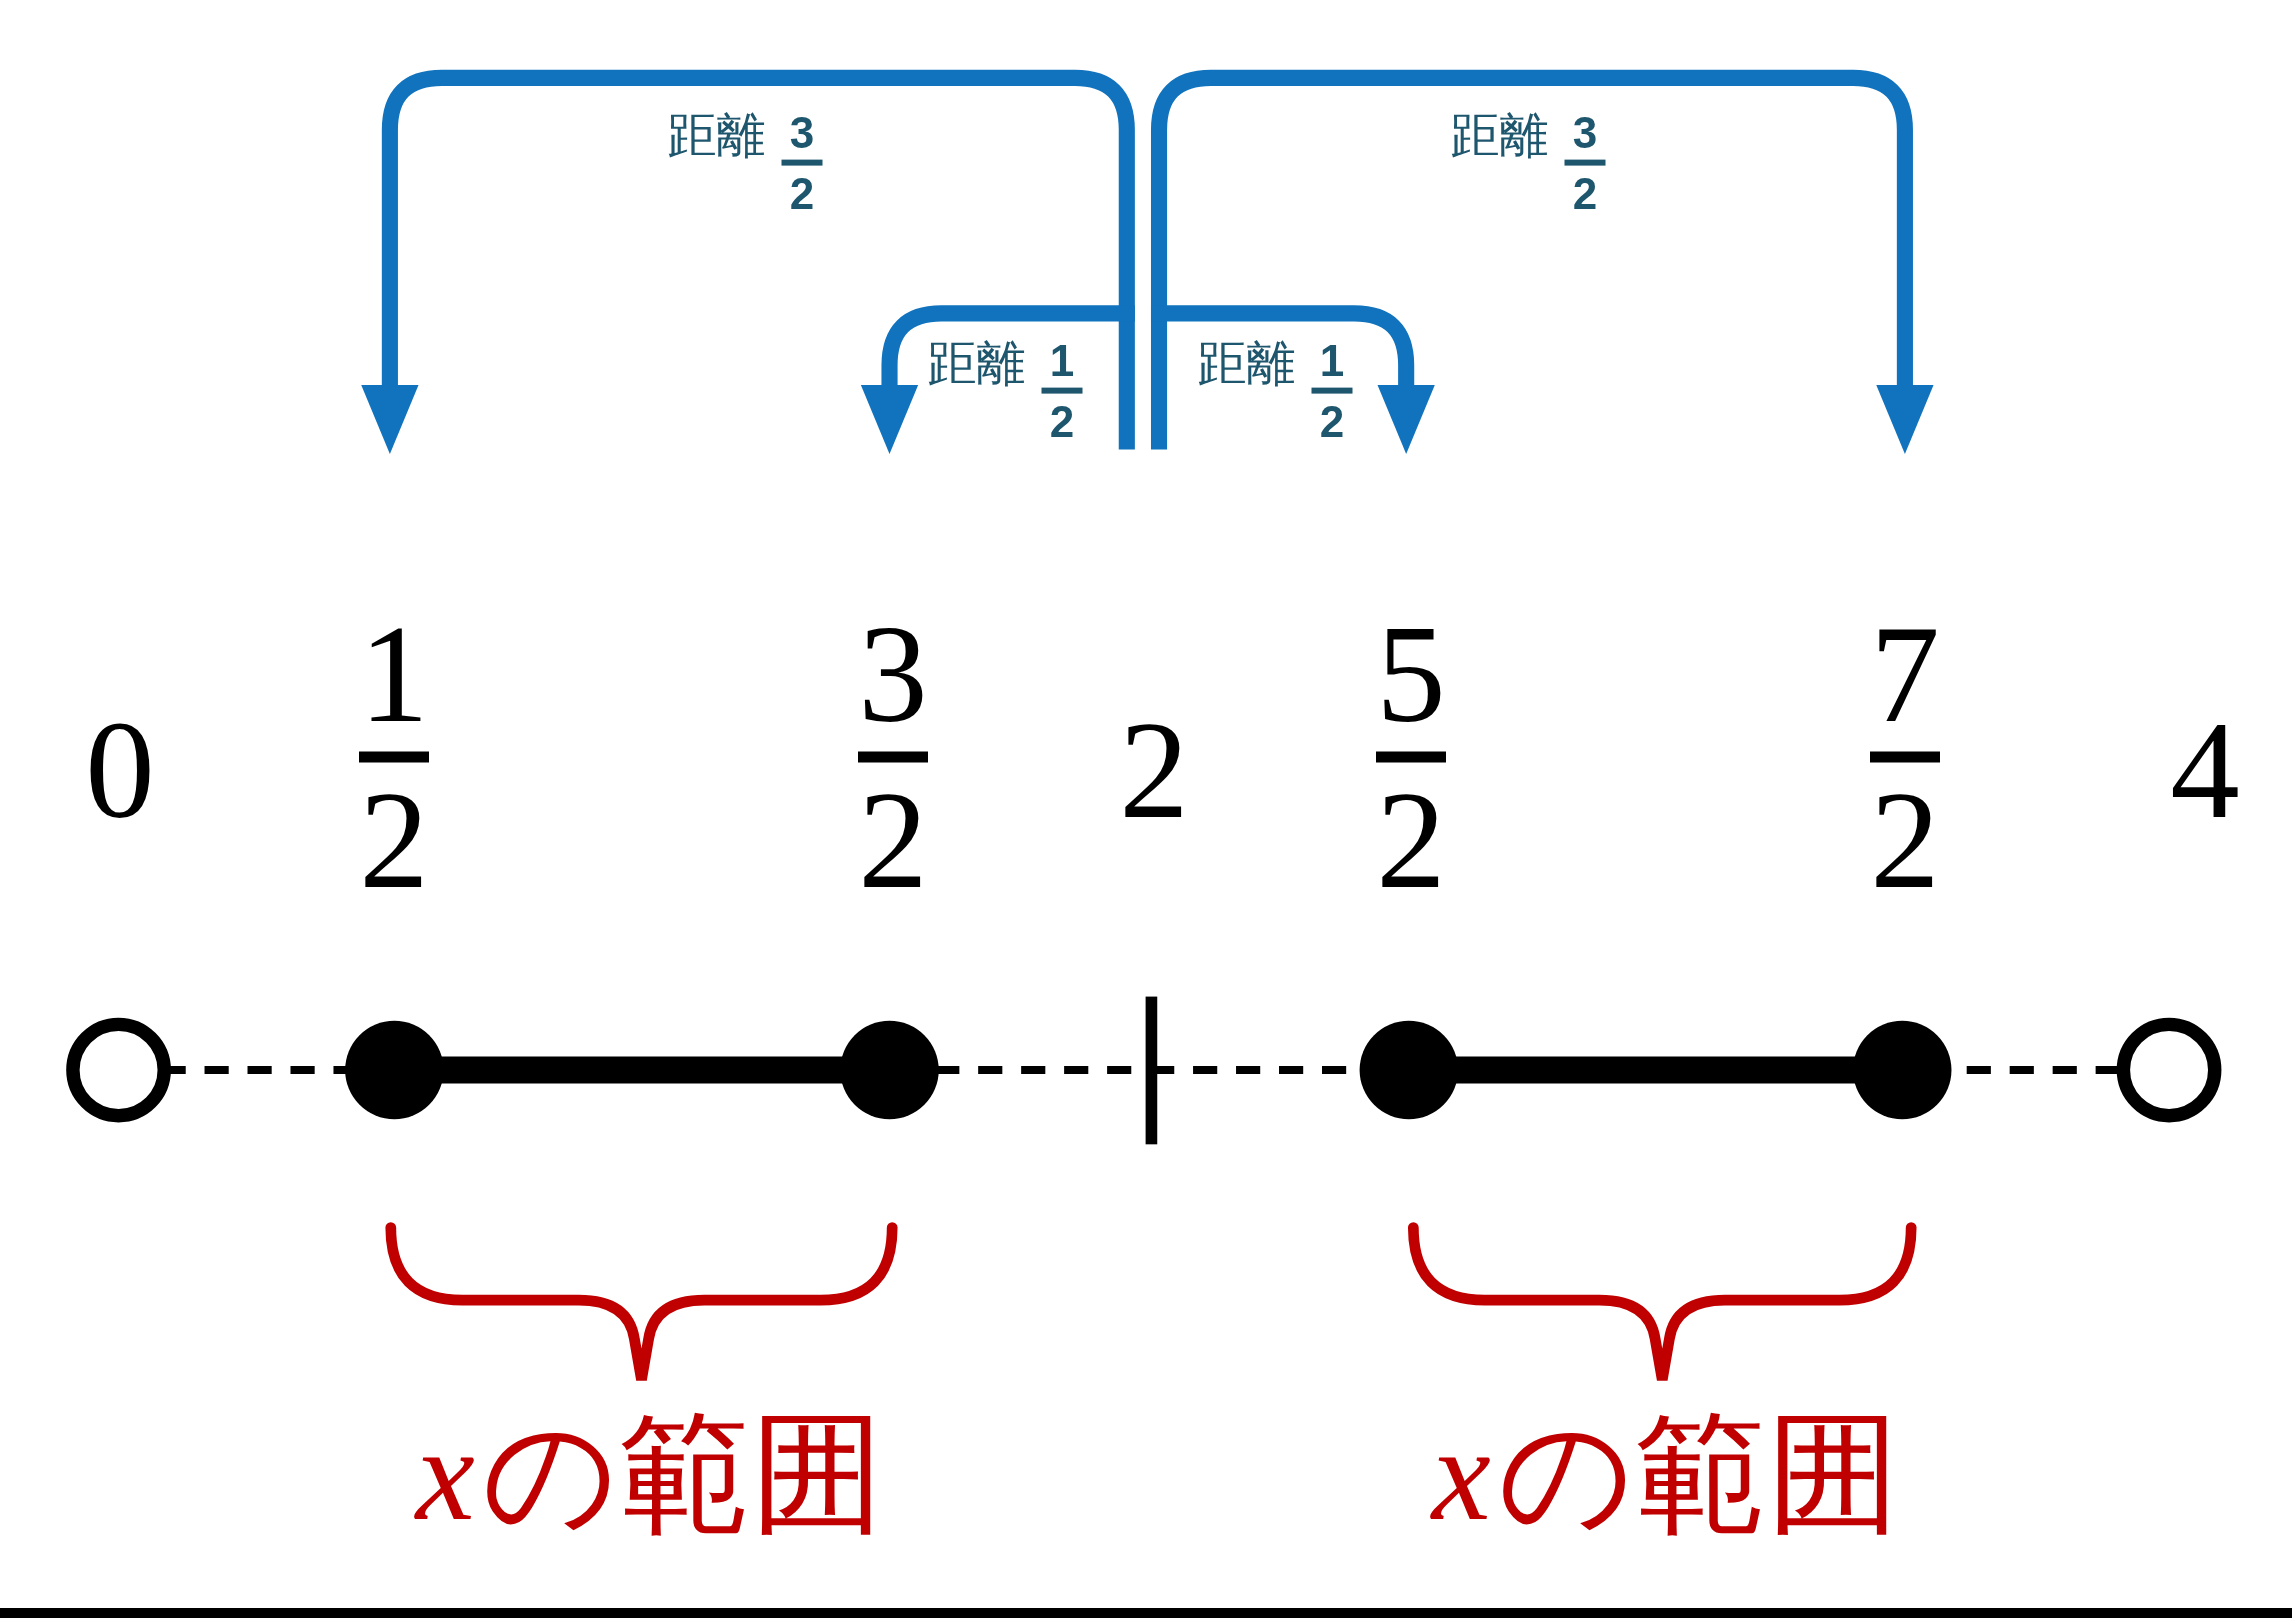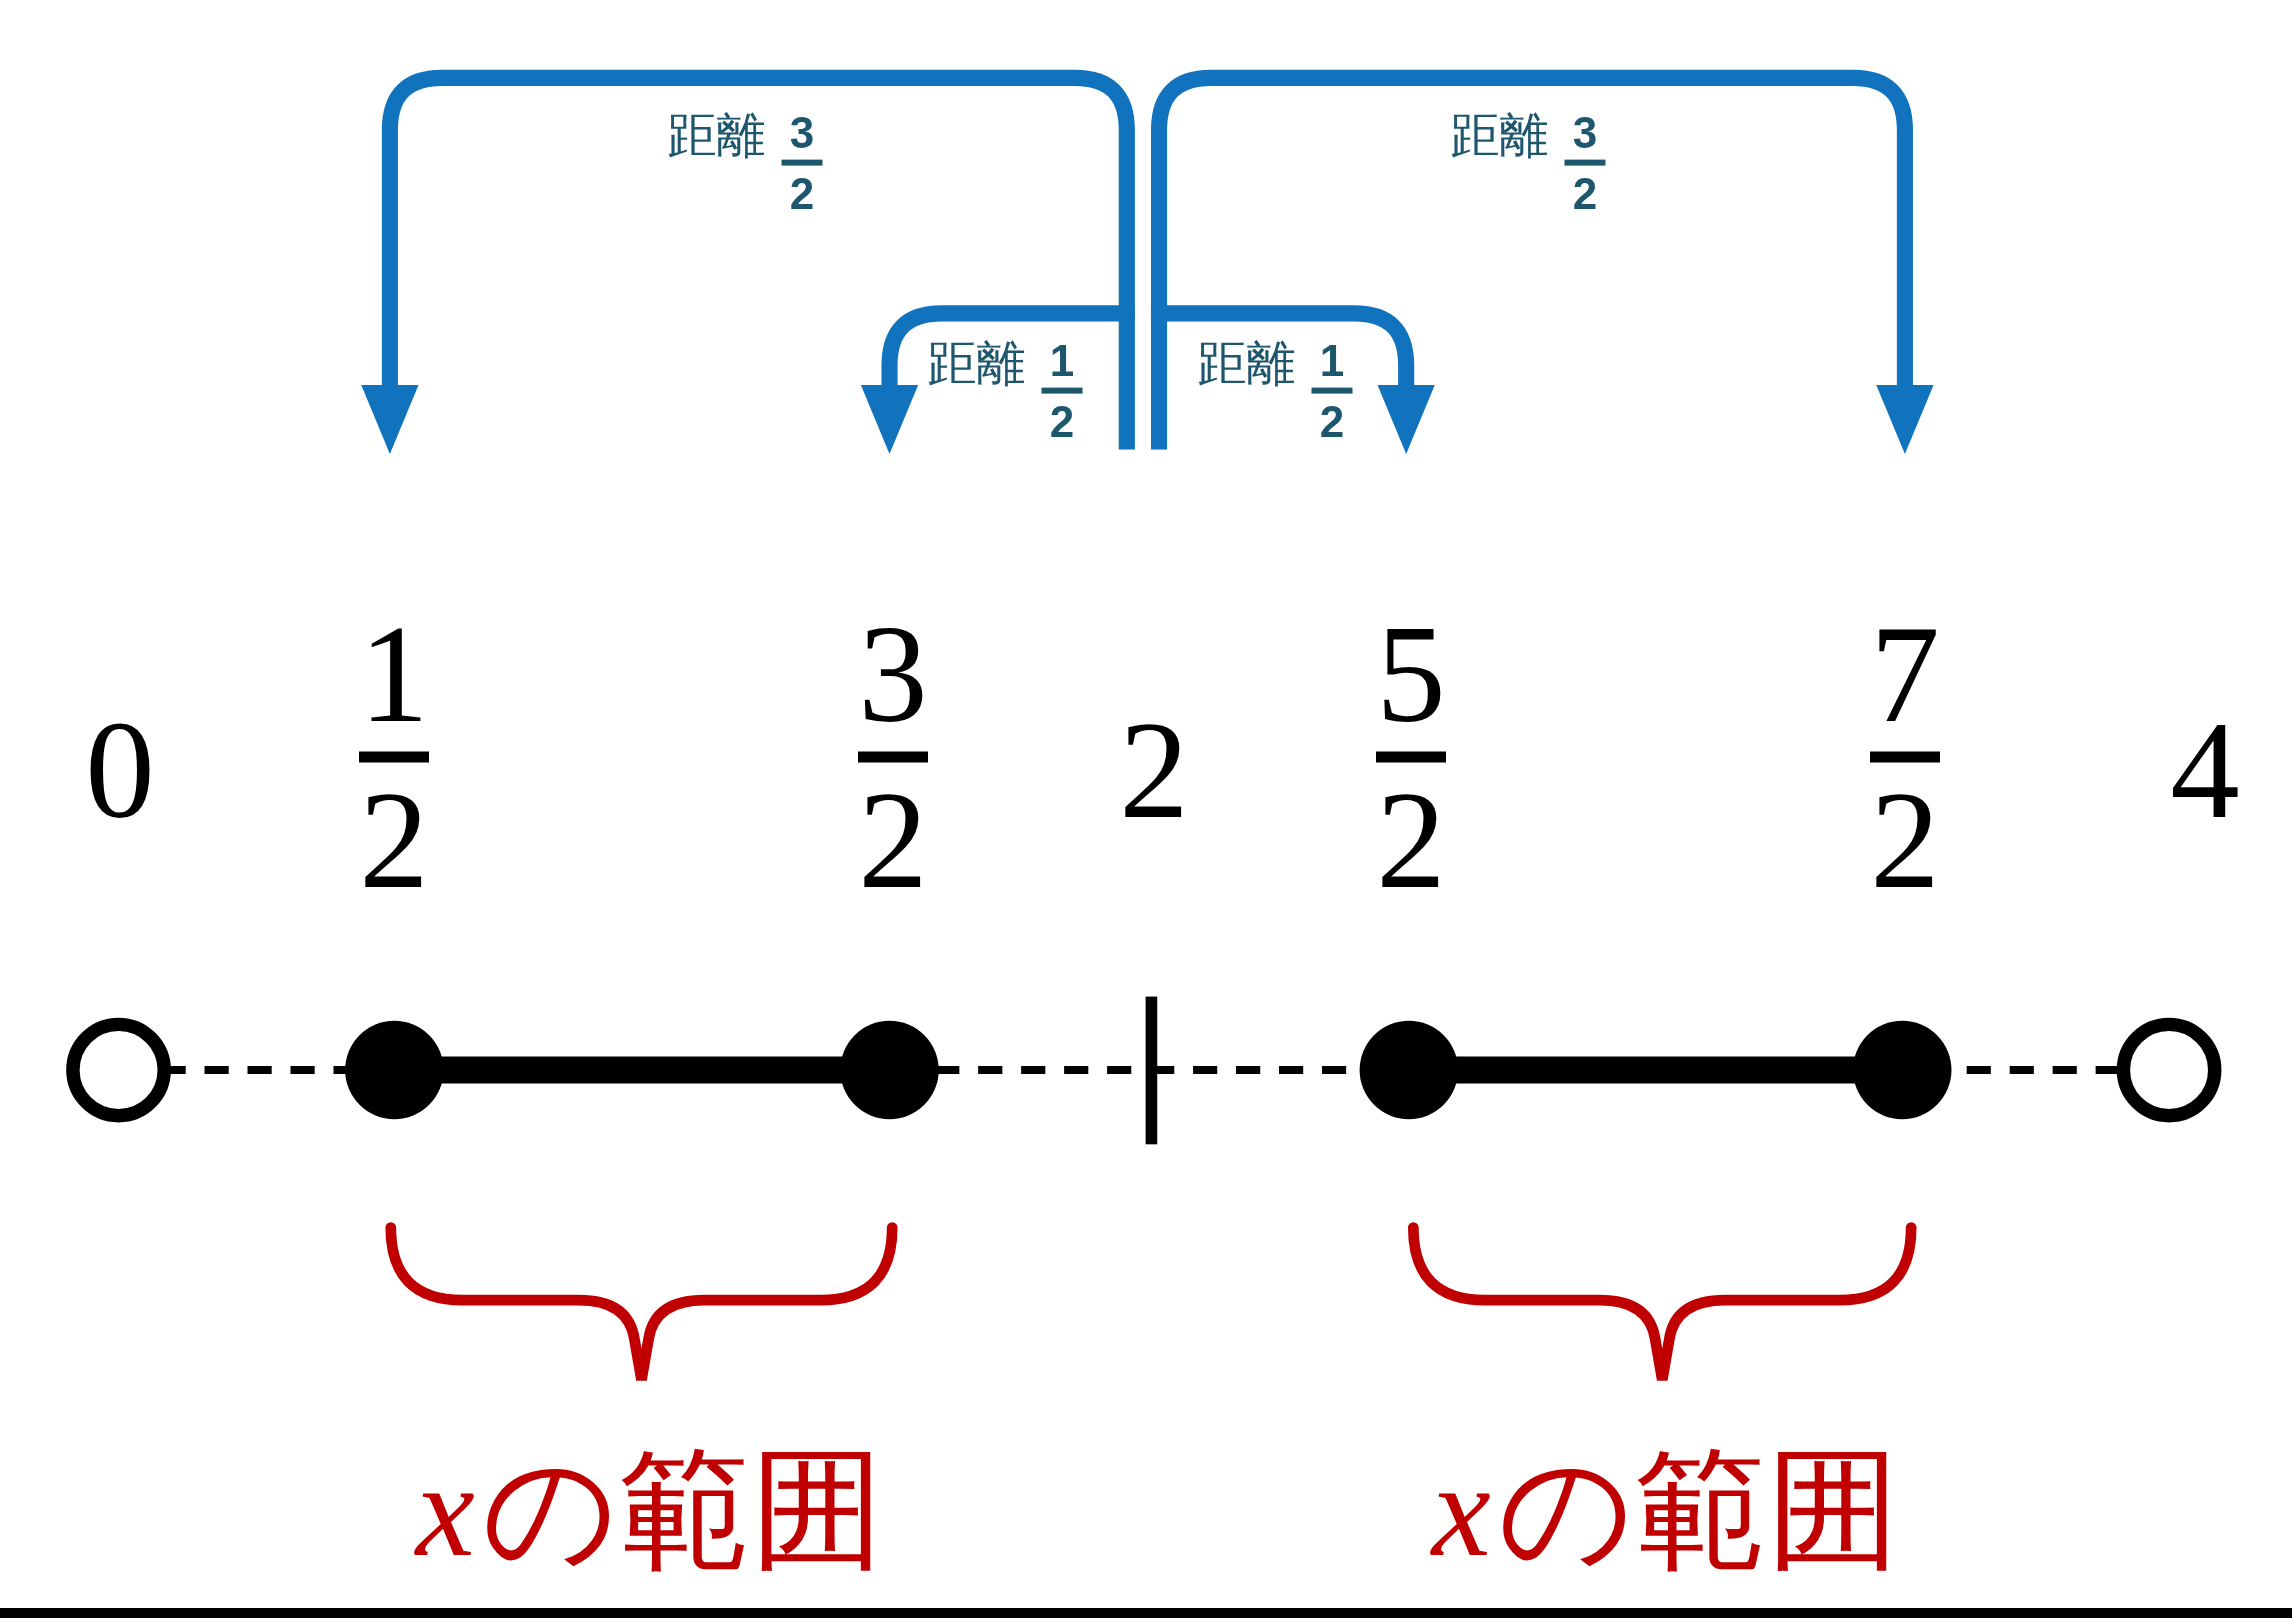--- a/index.html
+++ b/index.html
@@ -30,21 +30,20 @@
   }
   .dist-text {font-size:49px; line-height:1; white-space:nowrap;}
   .dist-frac {display:flex; flex-direction:column; align-items:center; font-weight:bold; font-size:44px; line-height:1;}
   .dist-frac .dbar {width:41px; height:0; border-top:6.3px solid #1E566E; margin:5.4px 0;}
 
   
   .range-label {
     position:absolute; transform:translate(-50%,-50%);
     color:#C00000; font-size:133px; line-height:1; white-space:nowrap;
     font-family:"Liberation Serif", serif;
-    margin-top:36px;
   }
   .range-label .rx {font-style:italic; margin-right:7.2px;}
 
   .bottom-bar {position:absolute; left:0; top:1608px; width:2293px; height:9.9px; background:#000;}
 </style>
 </head>
 <body>
 
 <div class="canvas">
 

